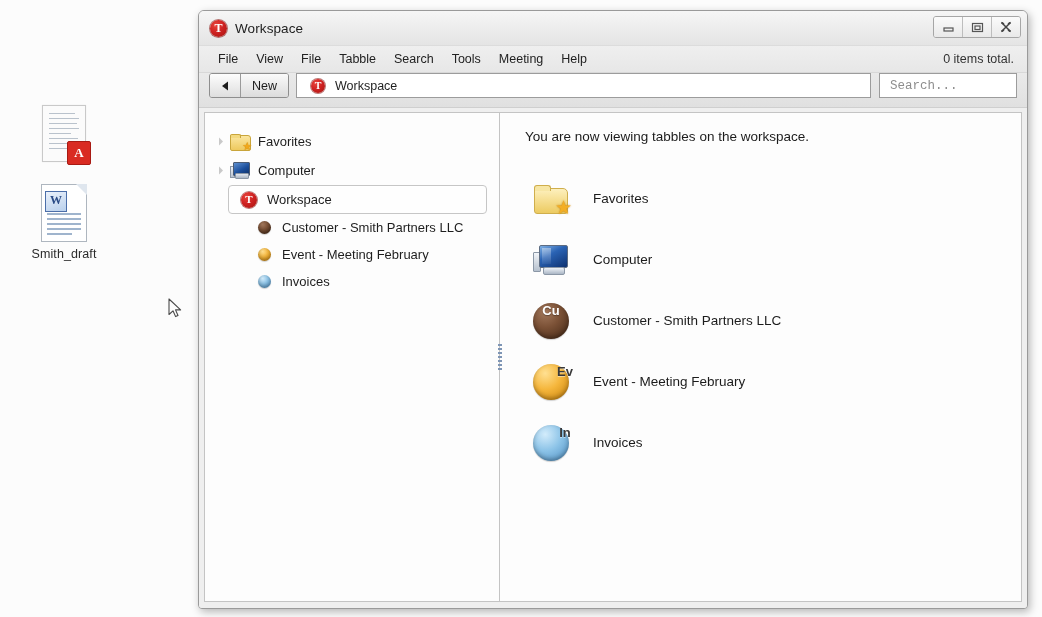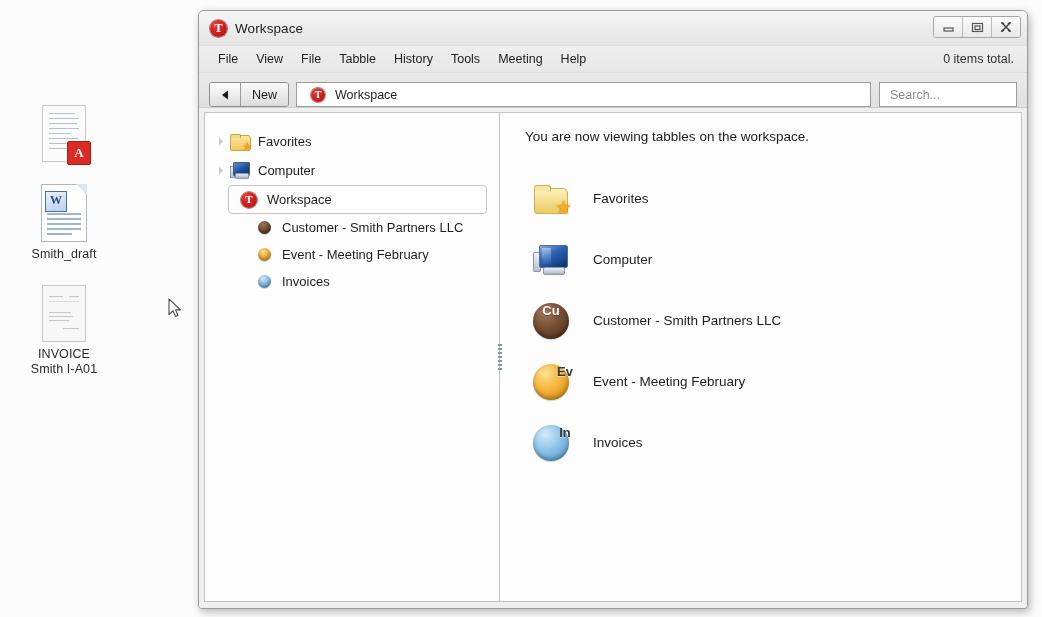--- a/index.html
+++ b/index.html
@@ -185,21 +185,21 @@
     font-size: 12.5px;
     color: #333;
   }
 
   
   .toolbar {
     height: 34px;
     flex: 0 0 34px;
     background: linear-gradient(to bottom,#eaeaea,#e0e0e0);
     display: flex;
-    align-items: flex-end;
+    align-items: flex-start;
     padding: 0 10px;
     gap: 0;
     border-bottom: 1px solid #cfcfcf;
   }
   .navgroup {
     display: flex;
     border: 1px solid #8e8e8e;
     border-radius: 3px;
     overflow: hidden;
     height: 23px;
@@ -241,21 +241,21 @@
     border: 1px solid #9c9c9c;
     display: flex; align-items: center;
     padding-left: 8px;
     cursor: text;
   }
   .searchbox input {
     border: none; outline: none;
     width: 100%;
     font-size: 12.5px;
     color: #6f6f6f;
-    font-family: Liberation Sans, sans-serif;
+    font-family: Liberation Mono, monospace;
     background: transparent;
   }
   .searchbox input::placeholder { color: #8d8d8d; }
 
   
   .winbody {
     flex: 1 1 auto;
     display: flex;
     background: #efefef;
     padding: 4px 5px 6px 5px;
@@ -531,37 +531,20 @@
           <div class="dln" style="top:38px;width:34px;"></div>
           <div class="dln" style="top:43px;width:34px;"></div>
           <div class="dln" style="top:48px;width:25px;"></div>
         </div>
       </div>
       <div class="dlabel">
         <div>Smith_draft</div>
       </div>
     </div>
 
-    <div class="desktop-icon">
-      <div class="glyph">
-        <div class="pagefig" style="background:#f7f7f7;">
-          <div class="ln" style="top:10px;width:14px;background:#c3c8ce;"></div>
-          <div class="ln" style="top:10px;left:26px;width:10px;background:#c3c8ce;"></div>
-          <div class="ln" style="top:15px;width:30px;background:#d5d9de;"></div>
-          <div class="ln" style="top:26px;width:22px;background:#c3c8ce;"></div>
-          <div class="ln" style="top:30px;width:24px;background:#c3c8ce;"></div>
-          <div class="ln" style="top:34px;width:20px;background:#c3c8ce;"></div>
-          <div class="ln" style="top:42px;left:20px;width:16px;background:#c3c8ce;"></div>
-        </div>
-      </div>
-      <div class="dlabel">
-        <div>INVOICE</div>
-        <div>Smith I-A01</div>
-      </div>
-    </div>
 
   </div>
 
   <div id="window">
 
     <div class="titlebar">
       <div class="tlogo" style="width:17px;height:17px;">
         <span class="tglyph" style="font-size:12px;">T</span>
       </div>
       <div class="title-text">Workspace</div>
@@ -585,21 +568,21 @@
           </svg>
         </div>
       </div>
     </div>
 
     <div class="menubar">
       <div class="menu-item">File</div>
       <div class="menu-item">View</div>
       <div class="menu-item">File</div>
       <div class="menu-item">Tabble</div>
-      <div class="menu-item">History</div>
+      <div class="menu-item">Search</div>
       <div class="menu-item">Tools</div>
       <div class="menu-item">Meeting</div>
       <div class="menu-item">Help</div>
       <div class="items-total">0 items total.</div>
     </div>
 
     <div class="toolbar">
       <div class="navgroup">
         <div class="nav-back">
           <svg width="9" height="10" viewBox="0 0 9 10">

